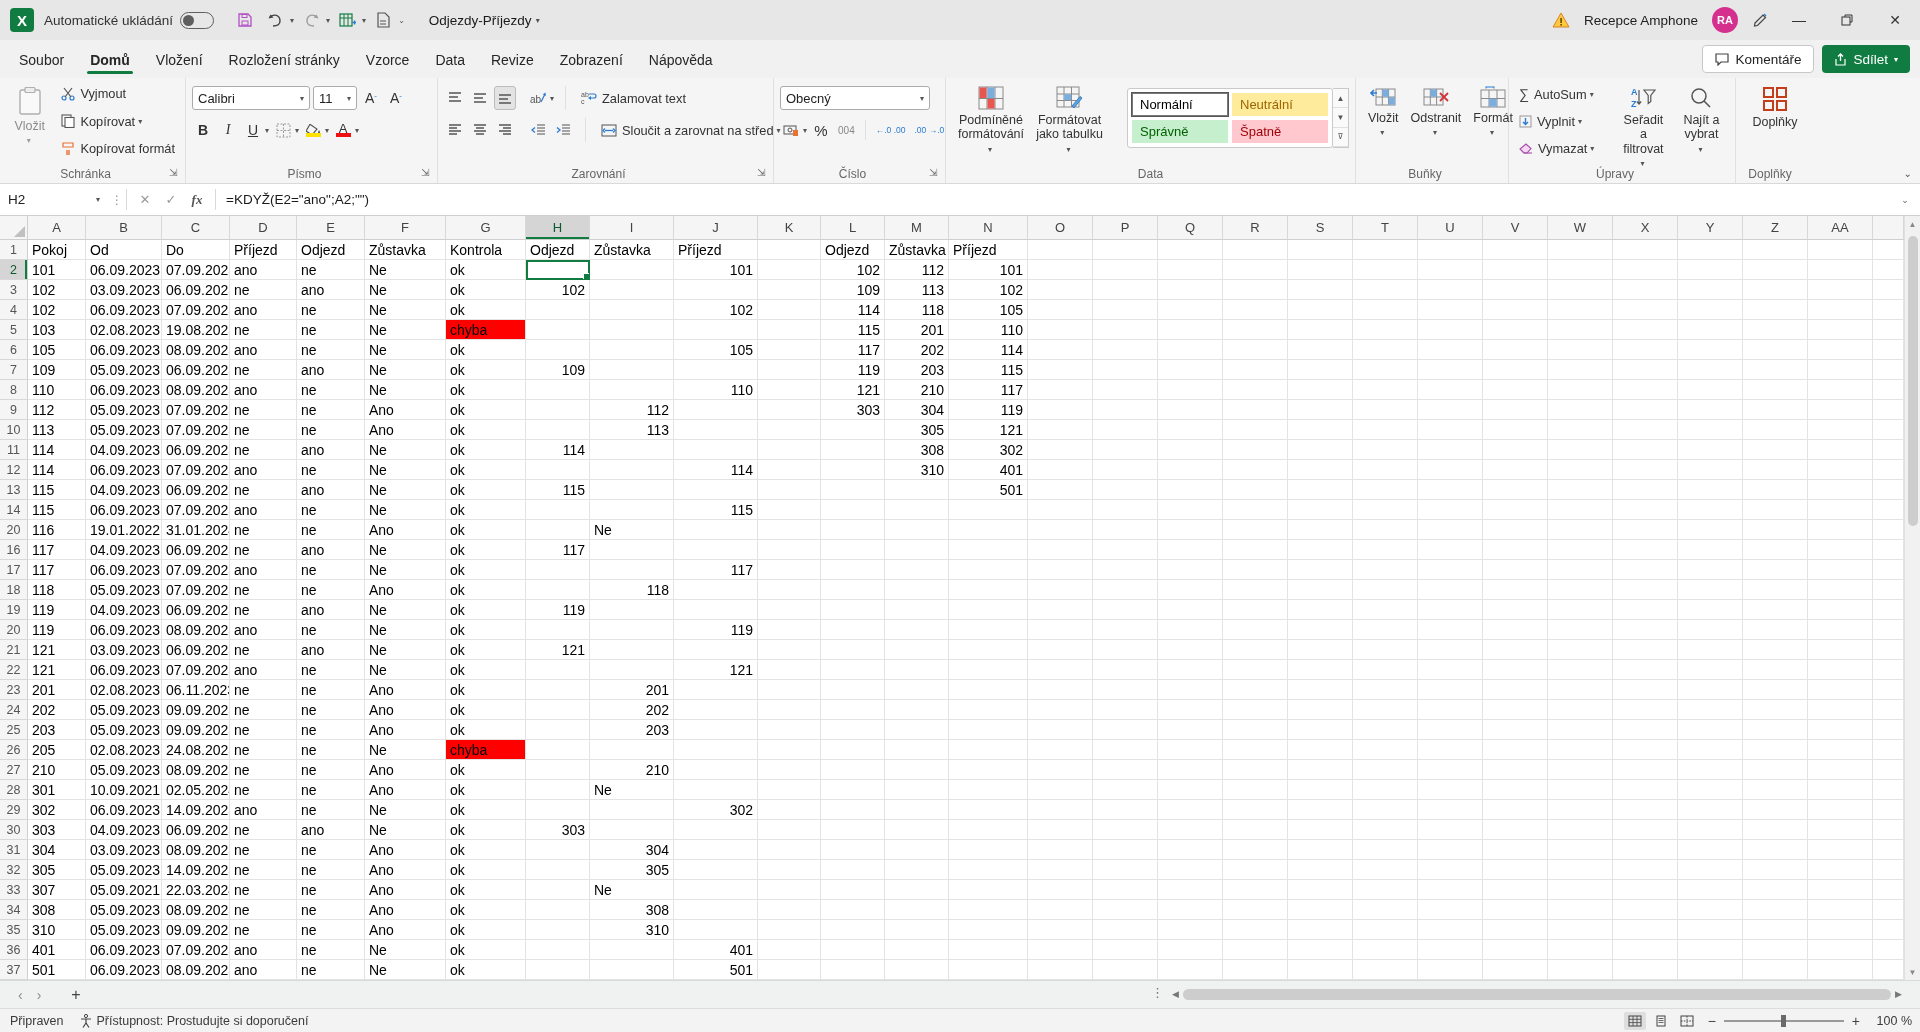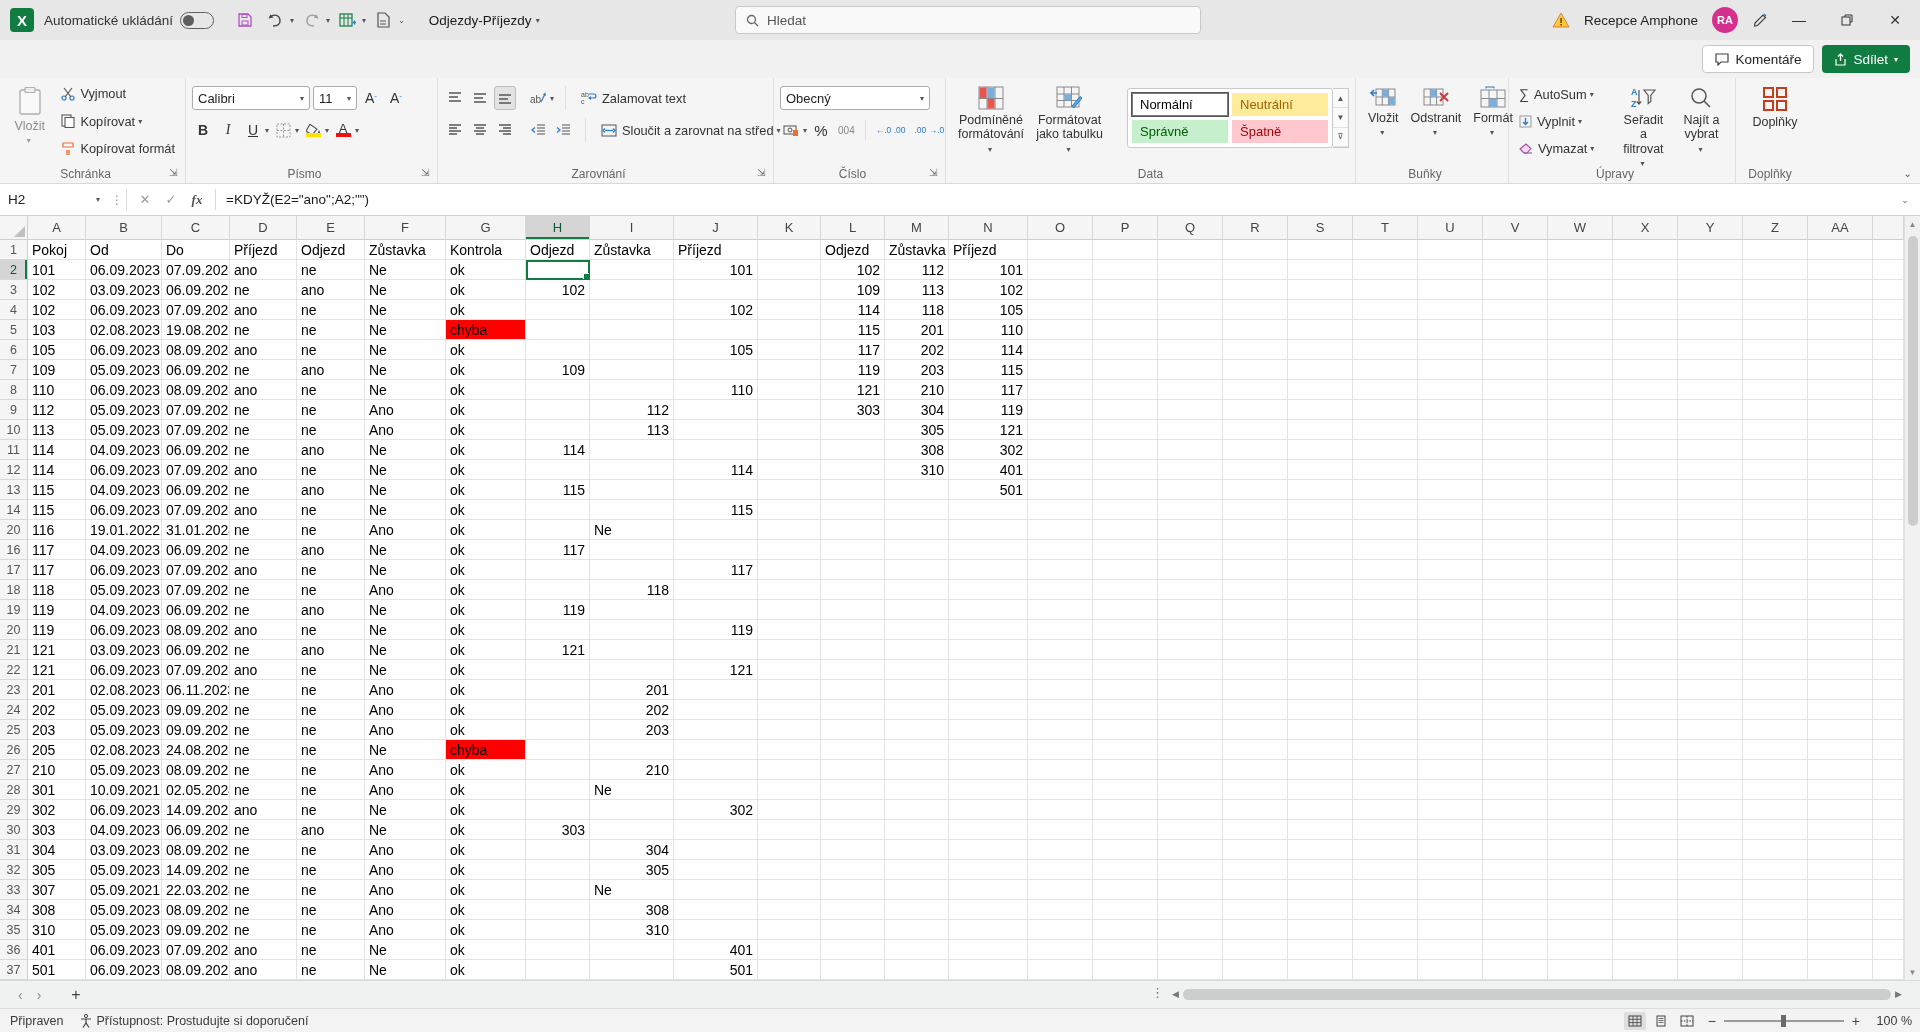--- a/index.html
+++ b/index.html
@@ -168,27 +168,20 @@
               <path d="M4 9h6M4 12h6" stroke="#555"></path>
             </svg>
         </span>
         <span class="chev">⌄</span>
       </div>
       <div class="fname">
         <span>Odjezdy-Příjezdy</span>
         <span class="chev">▾</span>
       </div>
     </div>
-    <div class="searchbox">
-      <svg width="13" height="13" viewBox="0 0 13 13">
-          <circle cx="5.5" cy="5.5" r="4" fill="none" stroke="#666" stroke-width="1.3"></circle>
-          <path d="M8.5 8.5 L12 12" stroke="#666" stroke-width="1.3"></path>
-        </svg>
-      <span>Hledat</span>
-    </div>
     <div class="tb-right">
       <svg width="18" height="16" viewBox="0 0 18 16">
           <path d="M9 1 L17 15 H1 Z" fill="#ffc83d" stroke="#d8862a"></path>
           <rect x="8.3" y="6" width="1.6" height="5" fill="#6b4a00"></rect>
           <rect x="8.3" y="12" width="1.6" height="1.6" fill="#6b4a00"></rect>
         </svg>
       <span class="username">Recepce Amphone</span>
       <span class="avatar">RA</span>
       <svg width="16" height="16" viewBox="0 0 16 16">
           <path d="M3 13 L11 5 L13.5 7.5 L5.5 15.5 L2.5 16 Z" fill="none" stroke="#444" stroke-width="1.2" transform="translate(0,-2)"></path>
@@ -199,20 +192,31 @@
         <svg width="12" height="12" viewBox="0 0 12 12">
             <rect x="1" y="3" width="8" height="8" fill="none" stroke="#333"></rect>
             <path d="M4 3 V1 h7 v7 h-2" fill="none" stroke="#333"></path>
           </svg>
       </span>
       <span class="winbtn">✕</span>
     </div>
   </div>
 
   <div class="menubar">
+    <div class="mtabs" id="menu-tabs">
+        <div class="mtab">Soubor</div>
+        <div class="mtab active">Domů</div>
+        <div class="mtab">Vložení</div>
+        <div class="mtab">Rozložení stránky</div>
+        <div class="mtab">Vzorce</div>
+        <div class="mtab">Data</div>
+        <div class="mtab">Revize</div>
+        <div class="mtab">Zobrazení</div>
+        <div class="mtab">Nápověda</div>
+      </div>
     <div class="mb-right">
       <span class="btn-comments">
         <svg width="14" height="13" viewBox="0 0 14 13">
             <path d="M1 1h12v8H6l-3 3v-3H1z" fill="none" stroke="#444" stroke-width="1.2"></path>
           </svg>
         <span>Komentáře</span>
       </span>
       <span class="btn-share">
         <svg width="13" height="13" viewBox="0 0 13 13">
             <path d="M2 6v6h9V6" fill="none" stroke="#fff" stroke-width="1.2"></path>

